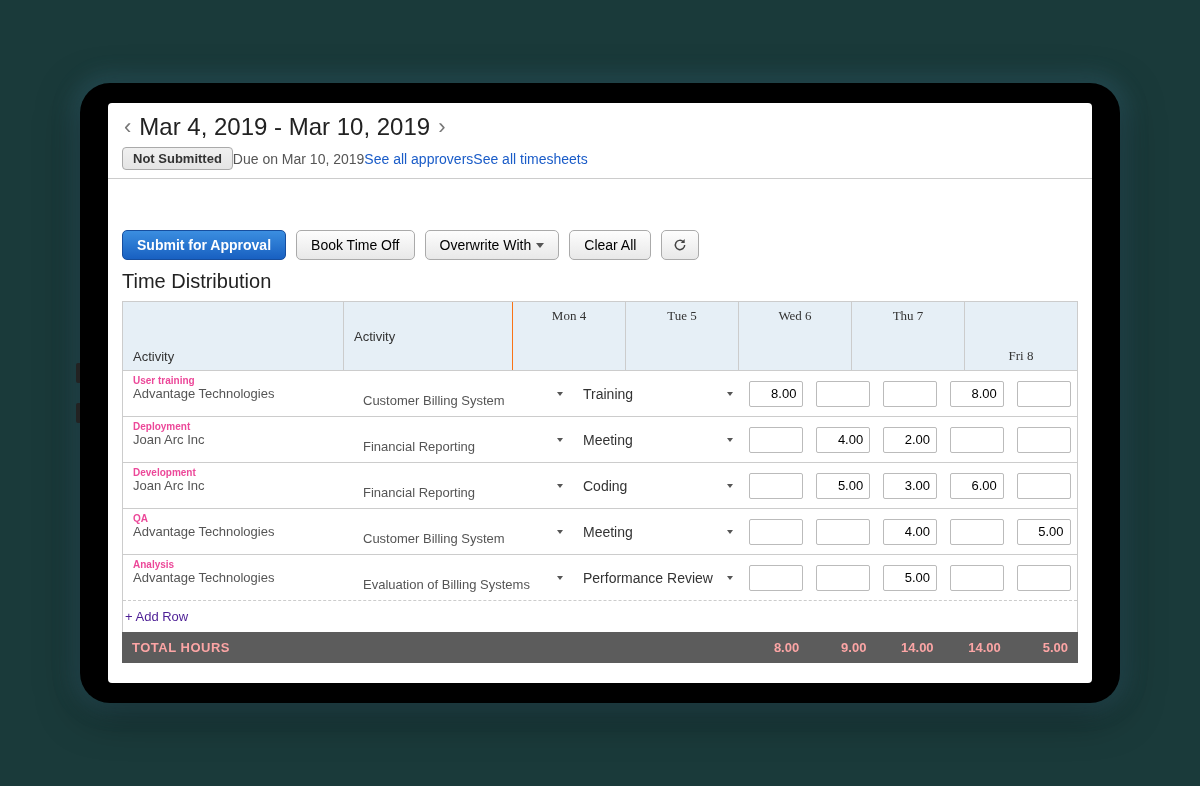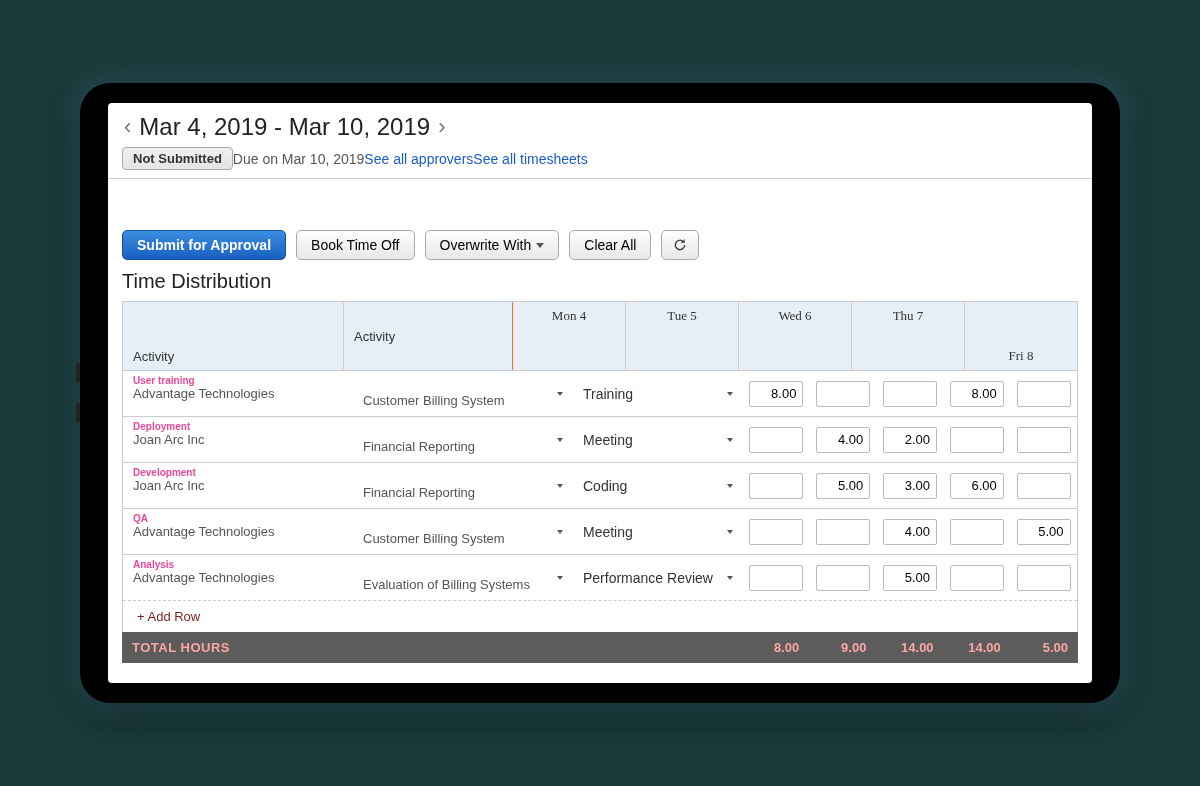--- a/index.html
+++ b/index.html
@@ -170,22 +170,22 @@
   .time-input {
     width: 54px;
     height: 26px;
     border: 1px solid #bbb;
     border-radius: 2px;
     text-align: right;
     padding: 2px 6px;
     font-size: 13px;
   }
   .add-row {
-    padding: 8px 14px;
-    color: #7f1d1d;
+    padding: 8px 2px;
+    color: #4c1d95;
     font-size: 13px;
     cursor: pointer;
     margin: 0 14px;
     border-left:1px solid #ccc;
     border-right:1px solid #ccc;
   }
   .totals {
     background: #5c5c5c;
     color: #fca5a5;
     display: flex;

